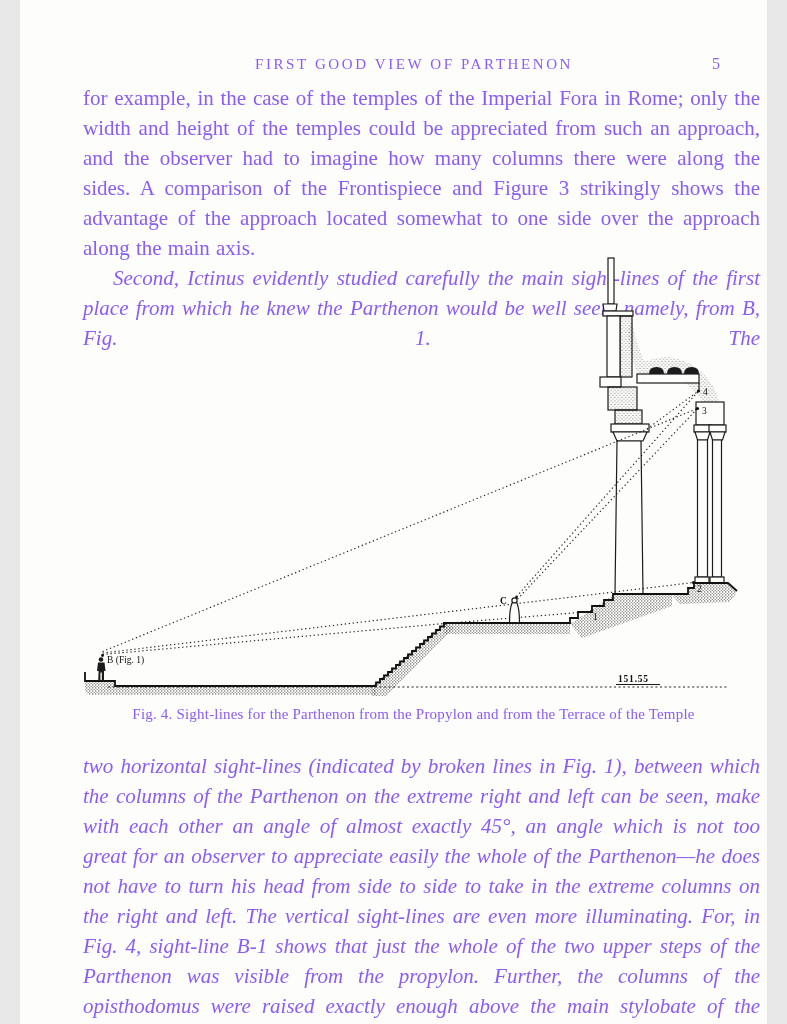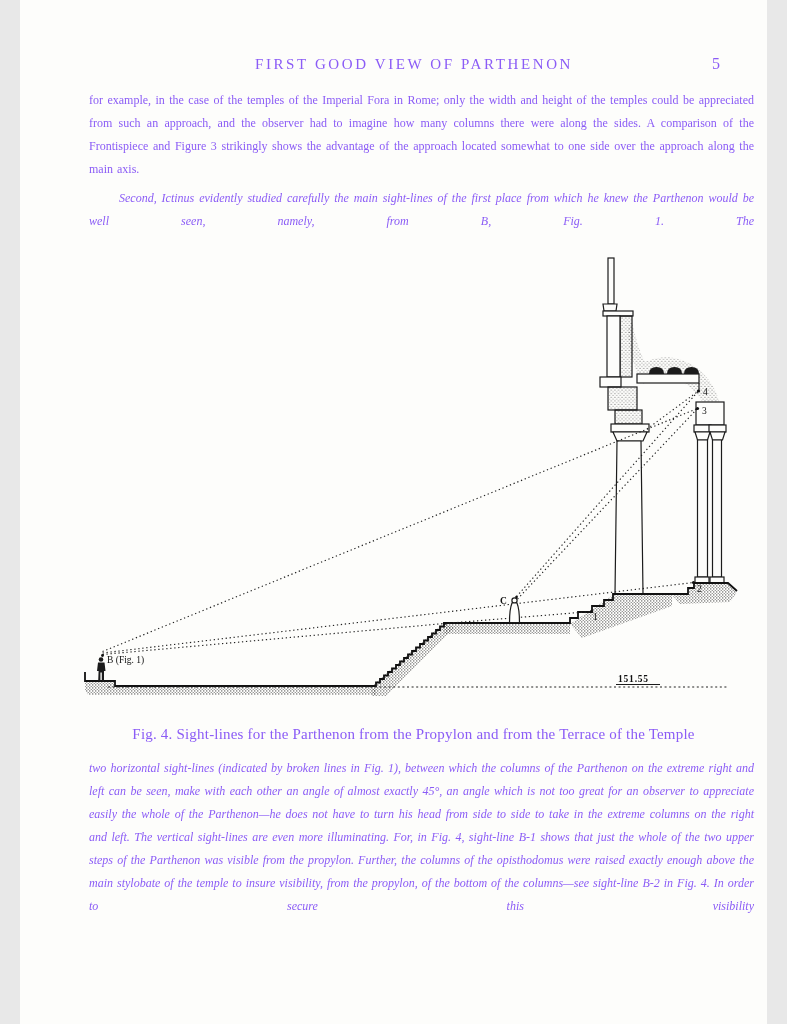--- a/index.html
+++ b/index.html
@@ -11,29 +11,29 @@
   .running-head{
     position:absolute;top:56px;left:63px;width:662px;text-align:center;
     font-size:15px;letter-spacing:2.6px;white-space:nowrap;
   }
   .page-num{
     position:absolute;top:55px;right:47px;width:30px;text-align:right;font-size:16px;
   }
   .text-top{position:absolute;top:83px;left:63px;width:677px;}
   .text-bottom{position:absolute;top:751px;left:63px;width:677px;}
   p.body{
-    margin:6px;font-size:12px;line-height:23px;text-align:justify;word-spacing:1px;
+    margin:0;font-size:21px;line-height:30px;text-align:justify;word-spacing:1px;
   }
   p.indented{text-indent:30px;}
   p.full-last{text-align-last:justify;font-style:italic;}
   .diagram-wrap{position:absolute;top:250px;left:0;width:787px;height:456px;}
   .diagram-wrap svg{display:block;}
   .fig-caption{
     position:absolute;top:706px;left:43px;width:701px;text-align:center;
-    font-size:15px;letter-spacing:0.2px;margin-top:20px;
+    font-size:15px;letter-spacing:0.2px;
   }
   .arch{stroke:#1c1c1c;stroke-width:1.2;fill:#fdfdfb;}
   .ground{stroke:#111;stroke-width:1.8;fill:none;stroke-linejoin:miter;}
   .sight{stroke:#222;stroke-width:1.15;fill:none;stroke-dasharray:1.3 2.7;}
   .datum{stroke:#222;stroke-width:1.1;fill:none;stroke-dasharray:2 2.6;}
   .dot{fill:#111;stroke:none;}
   .dk{fill:#1b1b1b;stroke:none;}
   .figlabel{font-family:"Liberation Serif","DejaVu Serif",serif;font-size:9.5px;fill:#111;}
   .figlabel.bold{font-weight:bold;letter-spacing:0.8px;}
 </style>

